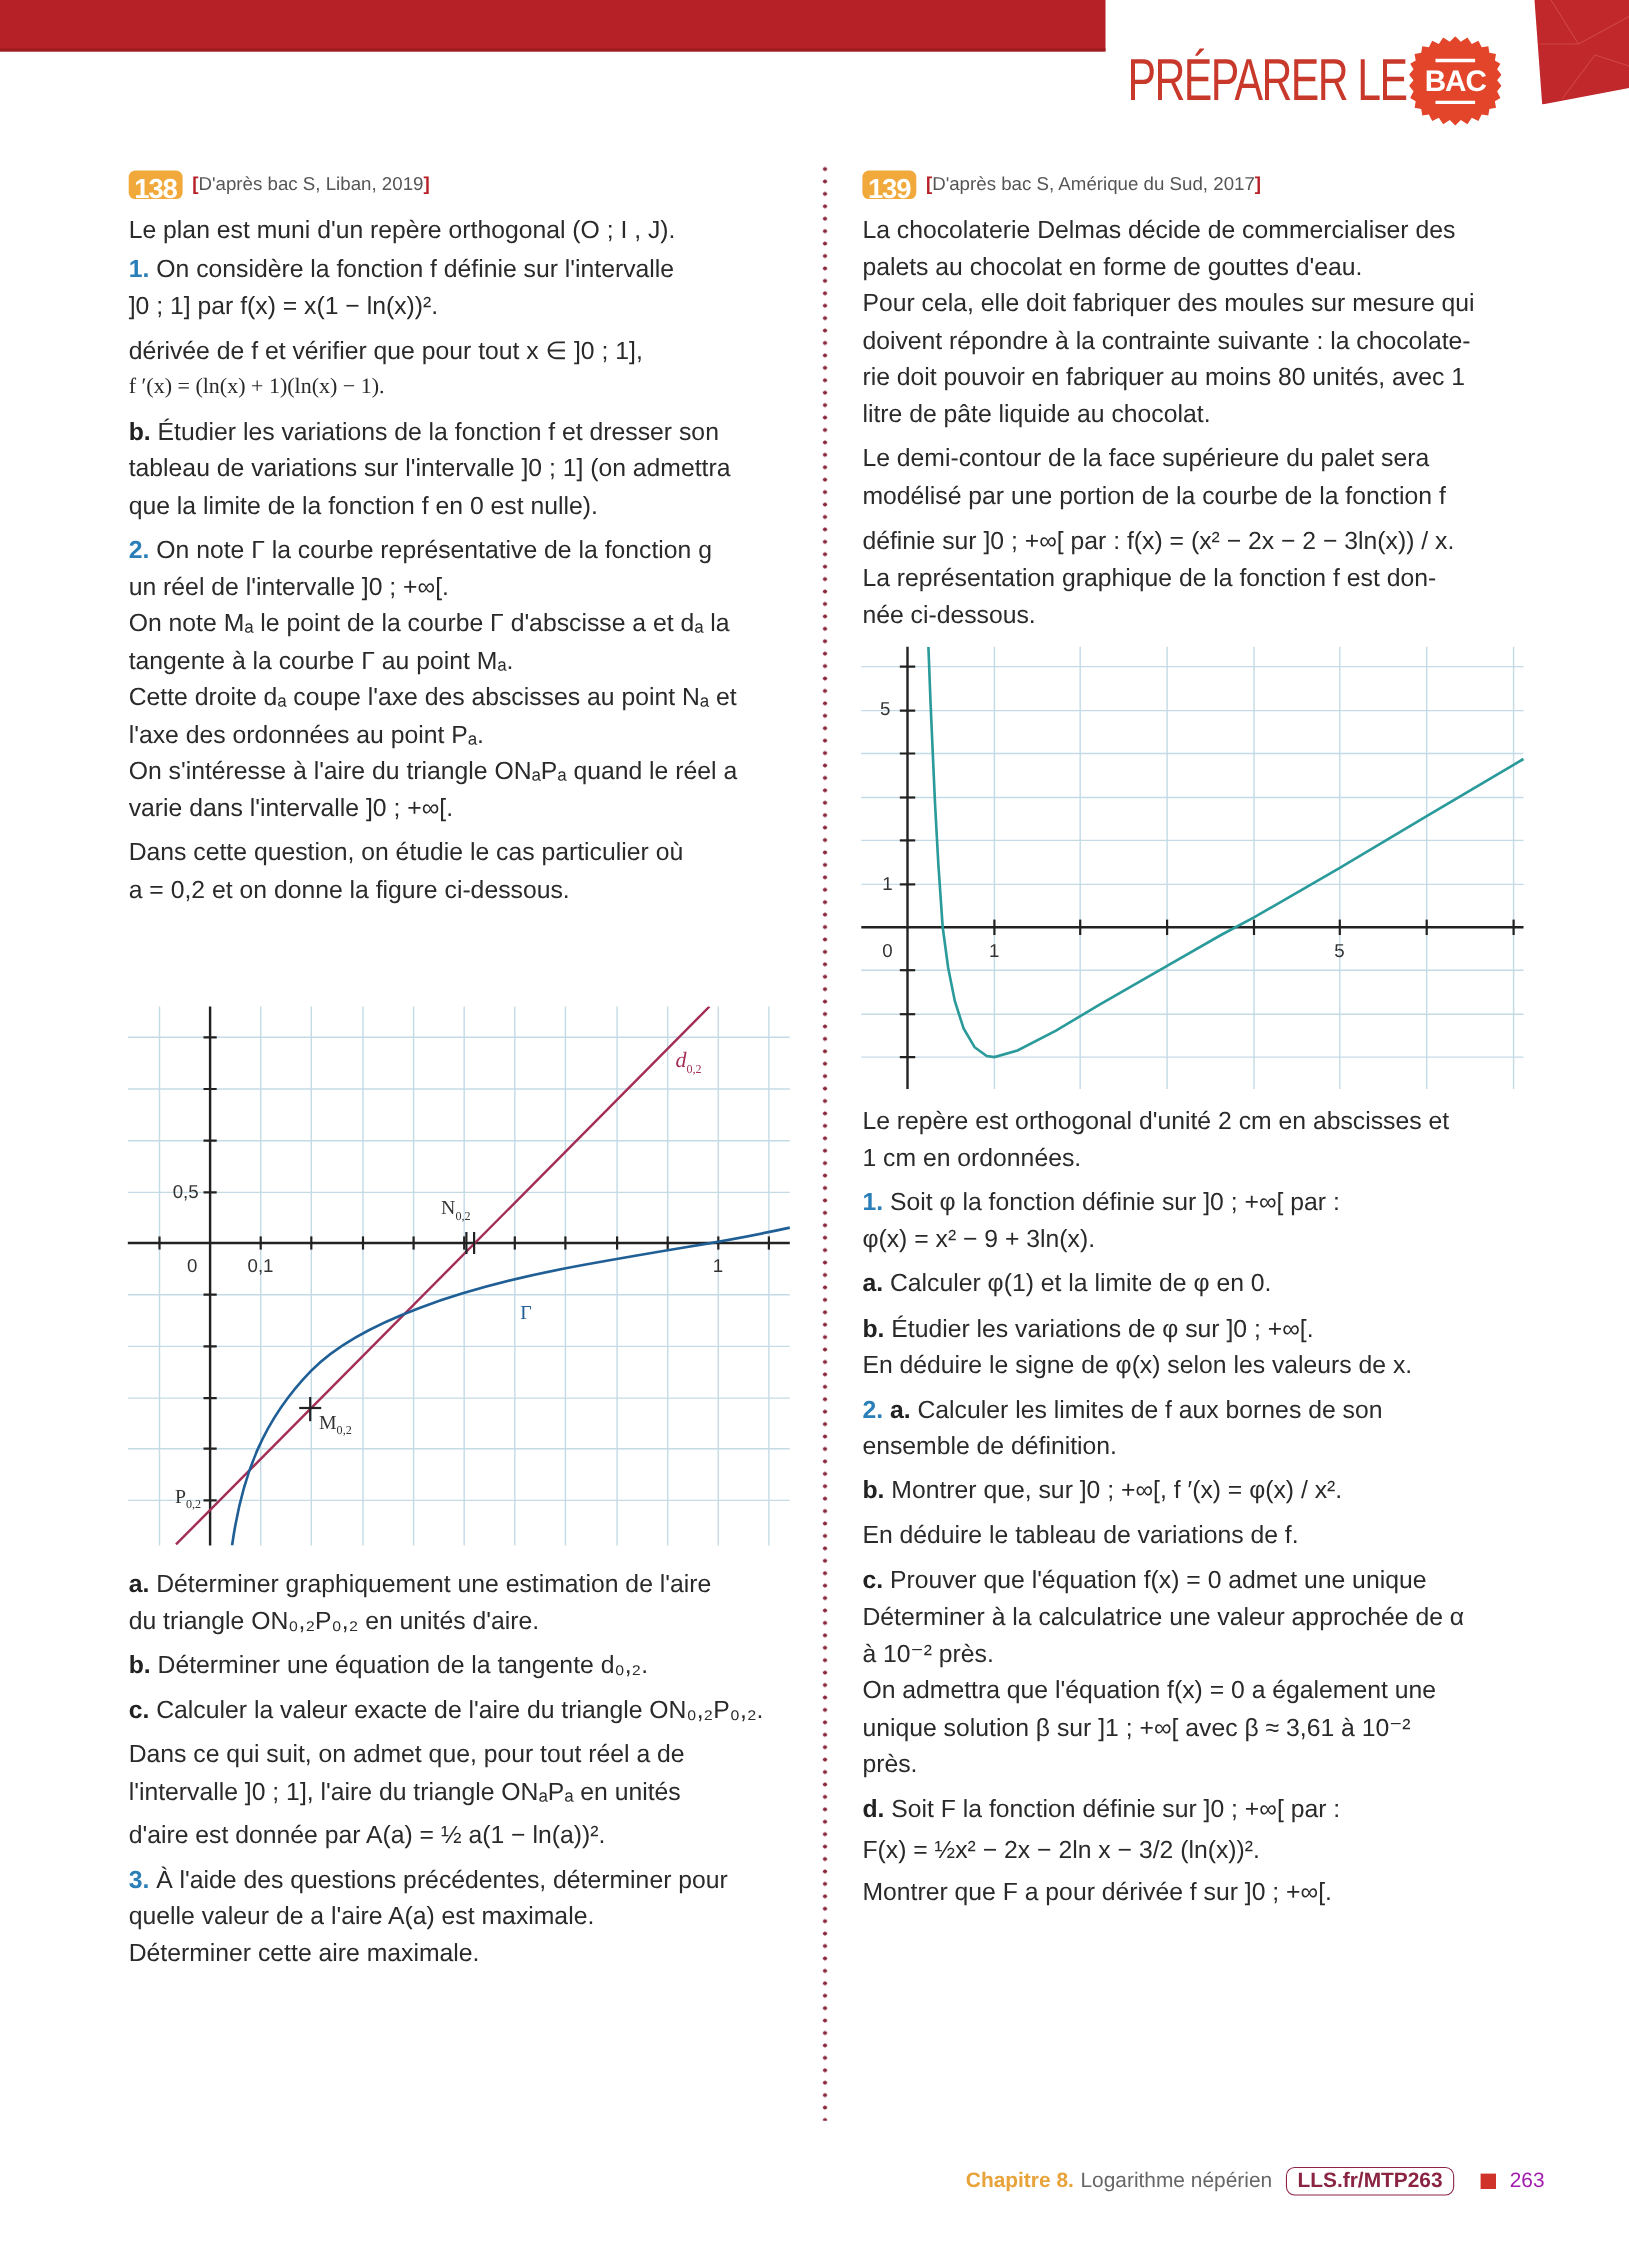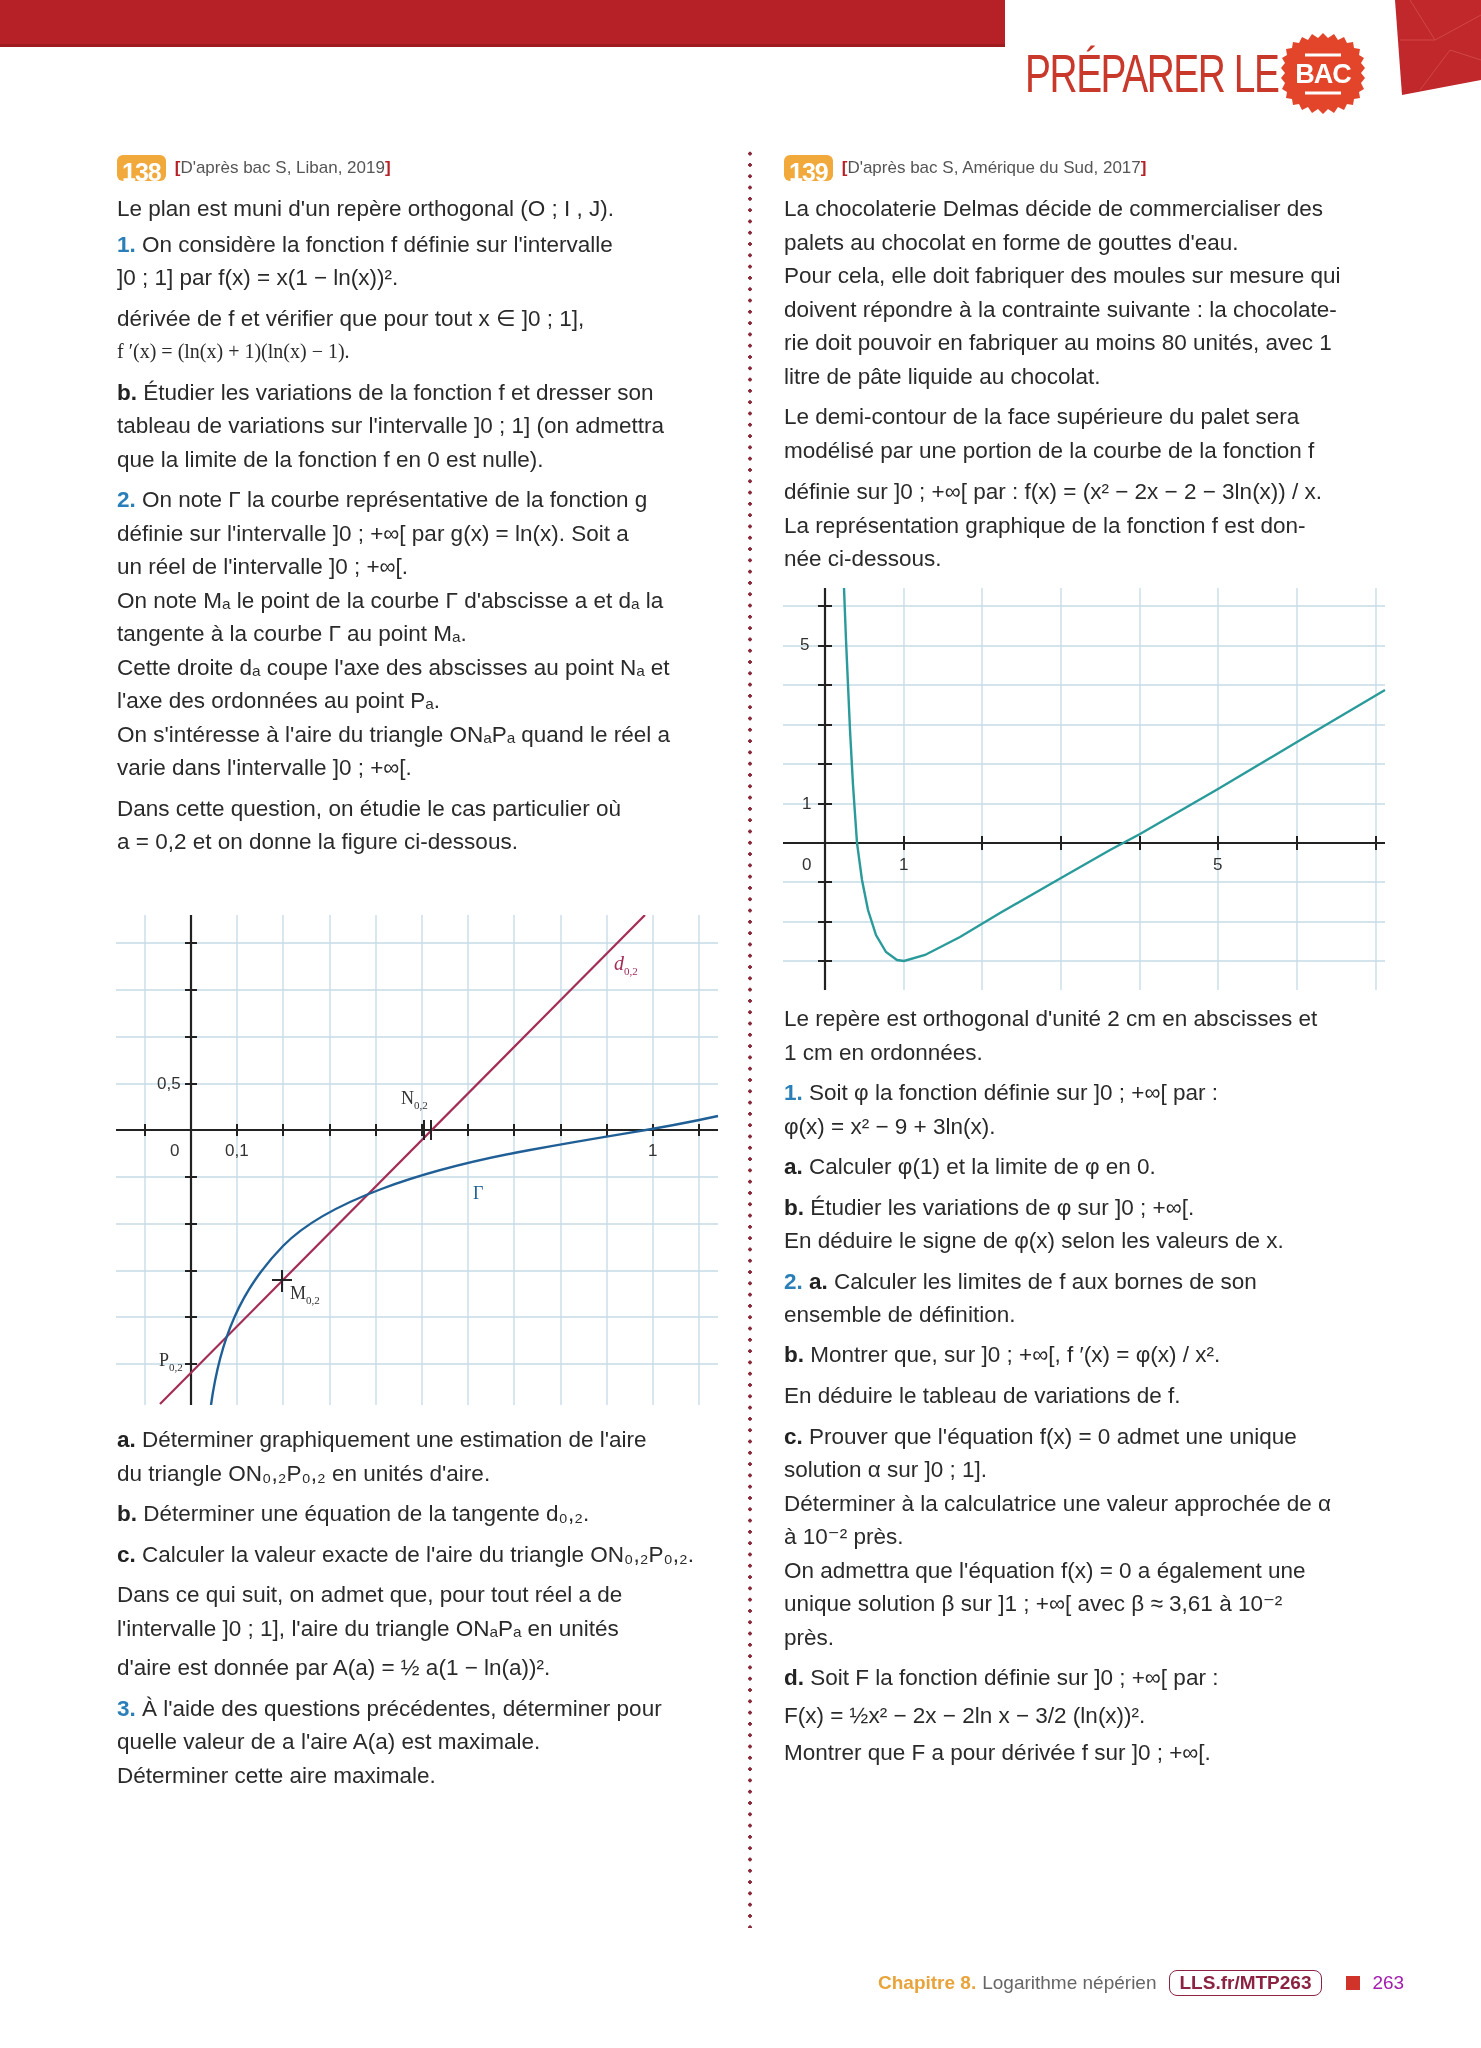--- a/index.html
+++ b/index.html
@@ -73,21 +73,20 @@
   <p>]0 ; 1] par f(x) = x(1 − ln(x))².</p>
   <div class="gap"></div>
   <p>dérivée de f et vérifier que pour tout x ∈ ]0 ; 1],</p>
   <p class="m">f ′(x) = (ln(x) + 1)(ln(x) − 1).</p>
   <div class="gap"></div>
   <p><span class="ql">b.</span> <span>Étudier les variations de la fonction f et dresser son</span></p>
   <p>tableau de variations sur l'intervalle ]0 ; 1] (on admettra</p>
   <p>que la limite de la fonction f en 0 est nulle).</p>
   <div class="gap"></div>
   <p><span class="qn">2.</span> <span>On note Γ la courbe représentative de la fonction g</span></p>
-  <p>définie sur l'intervalle ]0 ; +∞[ par g(x) = ln(x). Soit a</p>
   <p>un réel de l'intervalle ]0 ; +∞[.</p>
   <p>On note Mₐ le point de la courbe Γ d'abscisse a et dₐ la</p>
   <p>tangente à la courbe Γ au point Mₐ.</p>
   <p>Cette droite dₐ coupe l'axe des abscisses au point Nₐ et</p>
   <p>l'axe des ordonnées au point Pₐ.</p>
   <p>On s'intéresse à l'aire du triangle ONₐPₐ quand le réel a</p>
   <p>varie dans l'intervalle ]0 ; +∞[.</p>
   <div class="gap"></div>
   <p>Dans cette question, on étudie le cas particulier où</p>
   <p>a = 0,2 et on donne la figure ci-dessous.</p>
@@ -284,21 +283,20 @@
   <div class="gap"></div>
   <p><span class="ql">b.</span> <span>Étudier les variations de φ sur ]0 ; +∞[.</span></p>
   <p>En déduire le signe de φ(x) selon les valeurs de x.</p>
   <div class="gap"></div>
   <p><span class="qn">2.</span> <span class="ql">a.</span> <span>Calculer les limites de f aux bornes de son</span></p>
   <p>ensemble de définition.</p>
   <p style="margin-top:6px"><span class="ql">b.</span> <span>Montrer que, sur ]0 ; +∞[, f ′(x) = φ(x) / x².</span></p>
   <p style="margin-top:8px">En déduire le tableau de variations de f.</p>
   <div class="gap"></div>
   <p><span class="ql">c.</span> <span>Prouver que l'équation f(x) = 0 admet une unique</span></p>
-  <p>solution α sur ]0 ; 1].</p>
   <p>Déterminer à la calculatrice une valeur approchée de α</p>
   <p>à 10⁻² près.</p>
   <p>On admettra que l'équation f(x) = 0 a également une</p>
   <p>unique solution β sur ]1 ; +∞[ avec β ≈ 3,61 à 10⁻²</p>
   <p>près.</p>
   <div class="gap"></div>
   <p><span class="ql">d.</span> <span>Soit F la fonction définie sur ]0 ; +∞[ par :</span></p>
   <p style="margin-top:4px">F(x) = ½x² − 2x − 2ln x − 3/2 (ln(x))².</p>
   <p style="margin-top:4px">Montrer que F a pour dérivée f sur ]0 ; +∞[.</p>
 </div>

